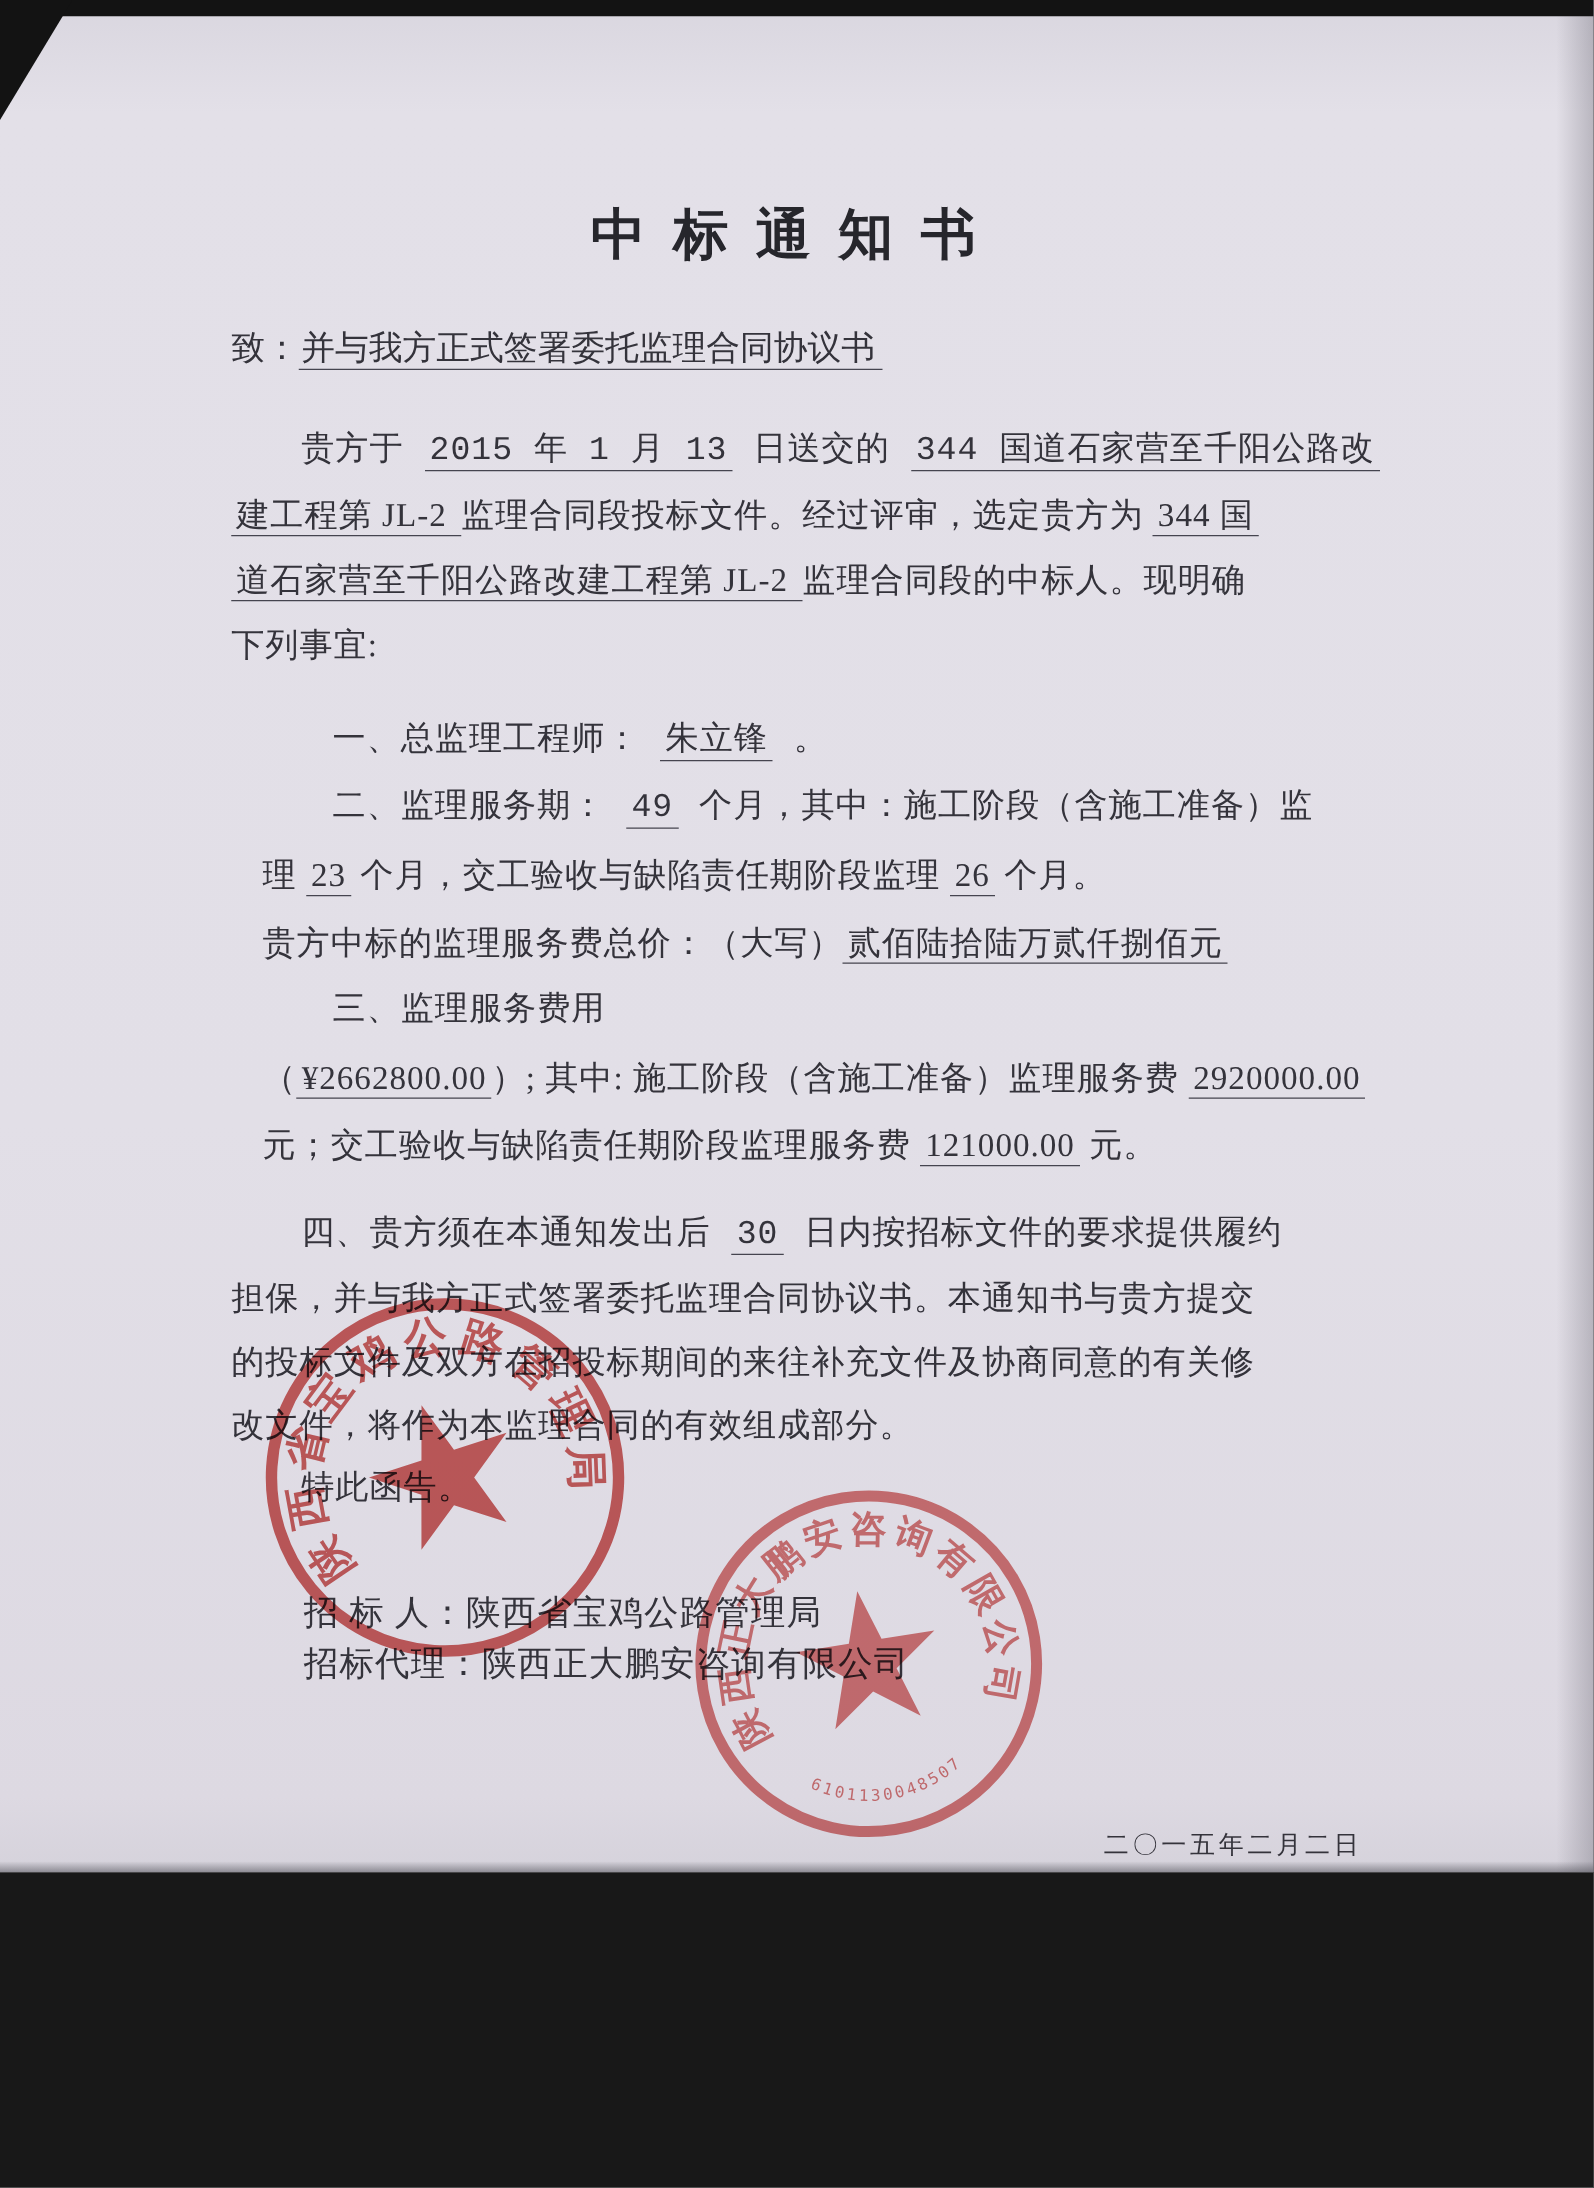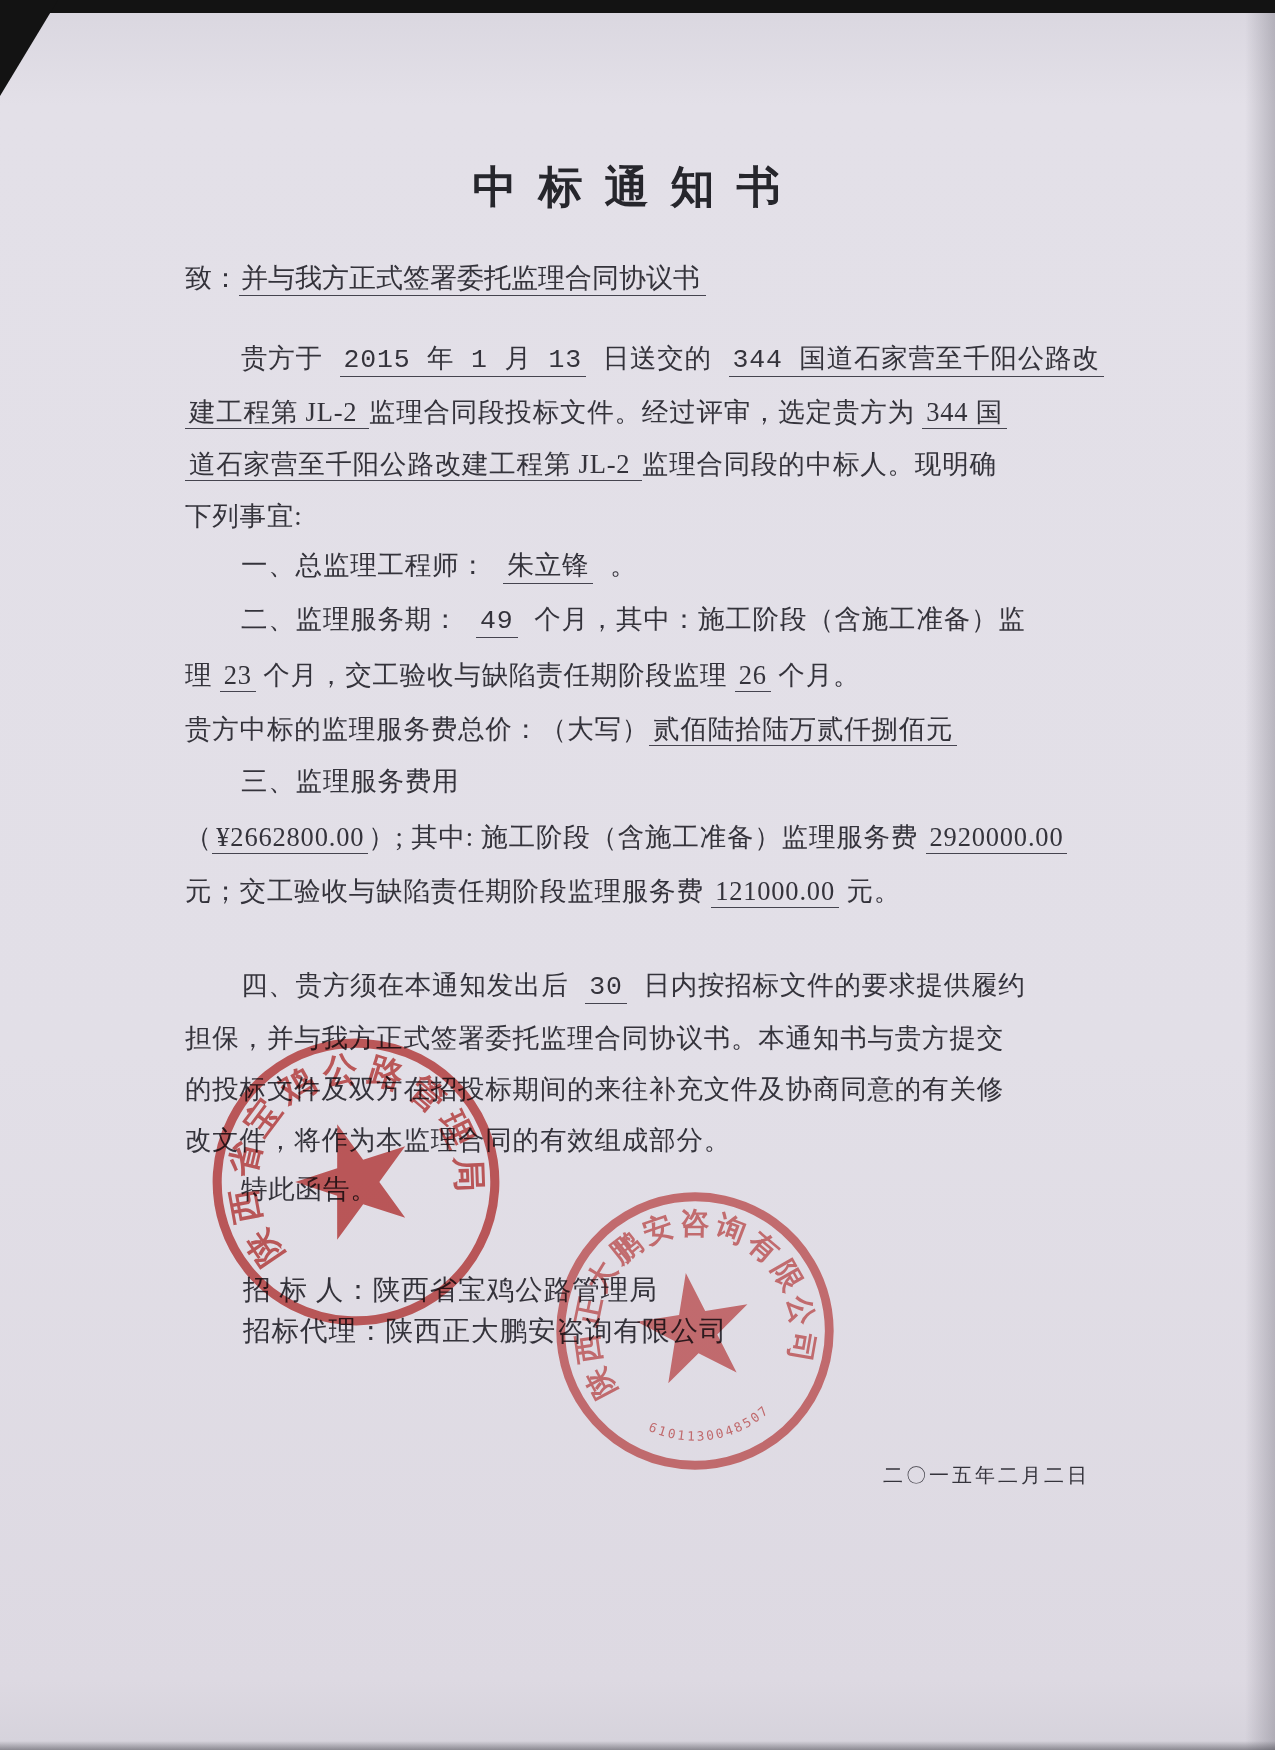--- a/index.html
+++ b/index.html
@@ -1,17 +1,17 @@
 <!DOCTYPE html>
 <html><head>
 <meta charset="utf-8">
 <style>
   html,body { margin:0; padding:0; background:#181818; }
   .page {
-    position:relative; width:1275px; height:1750px; overflow:hidden;
+    position:relative; width:1275px; height:1498px; overflow:hidden;
     background:linear-gradient(180deg,#d9d6df 0%,#e3e0e8 6%,#e2dfe7 60%,#ddd9e2 96%,#d5d2db 100%);
     font-family:"Liberation Serif","DejaVu Serif",serif; color:#34333b;
   }
   
   .scan-top   { position:absolute; top:0; left:0; right:0; height:13px; background:#131313; z-index:5; }
   .scan-corner{ position:absolute; top:0; left:0; width:58px; height:96px; background:#131313;
                 clip-path:polygon(0 0,100% 0,0 100%); z-index:5; }
   .scan-right { position:absolute; top:0; bottom:0; right:0; width:30px; z-index:4;
                 background:linear-gradient(90deg,rgba(86,84,96,0),rgba(86,84,96,0.30)); }
   .scan-bottom{ position:absolute; left:0; right:0; bottom:0; height:9px; z-index:4;
@@ -20,21 +20,21 @@
   .title {
     position:absolute; top:158px; left:0; width:100%; text-align:center;
     font-family:"Liberation Sans","DejaVu Sans",sans-serif;
     font-size:44px; font-weight:700; letter-spacing:22px; color:#26262c; z-index:2;
   }
   .textcol { position:absolute; left:185px; width:830px; z-index:2; }
   .addr  { top:260px; font-size:27px; }
   .addr .u { padding:0 6px 2px 2px; }
   .sec   { font-size:26.5px; letter-spacing:0.8px; line-height:52px; }
   .sec1  { top:334px; }
-  .sec2  { top:540px; line-height:54px; }
+  .sec2  { top:565px; line-height:54px;margin-left:25px; }
   .sec3  { top:962px; line-height:51px; }
   .tline  { white-space:nowrap; }
   .indent { padding-left:56px;font-family:Liberation Mono, monospace; }
   .u { border-bottom:1.7px solid #45444f; padding:0 4px 1px; }
   .sig { position:absolute; left:243px; font-size:27.5px; letter-spacing:1px; z-index:2; }
   .sig1 { top:1272px;text-align:center; }
   .sig2 { top:1313px; }
   .datebox { position:absolute; top:1462px; right:185px; font-size:20px; letter-spacing:3px; z-index:2; }
 
   

